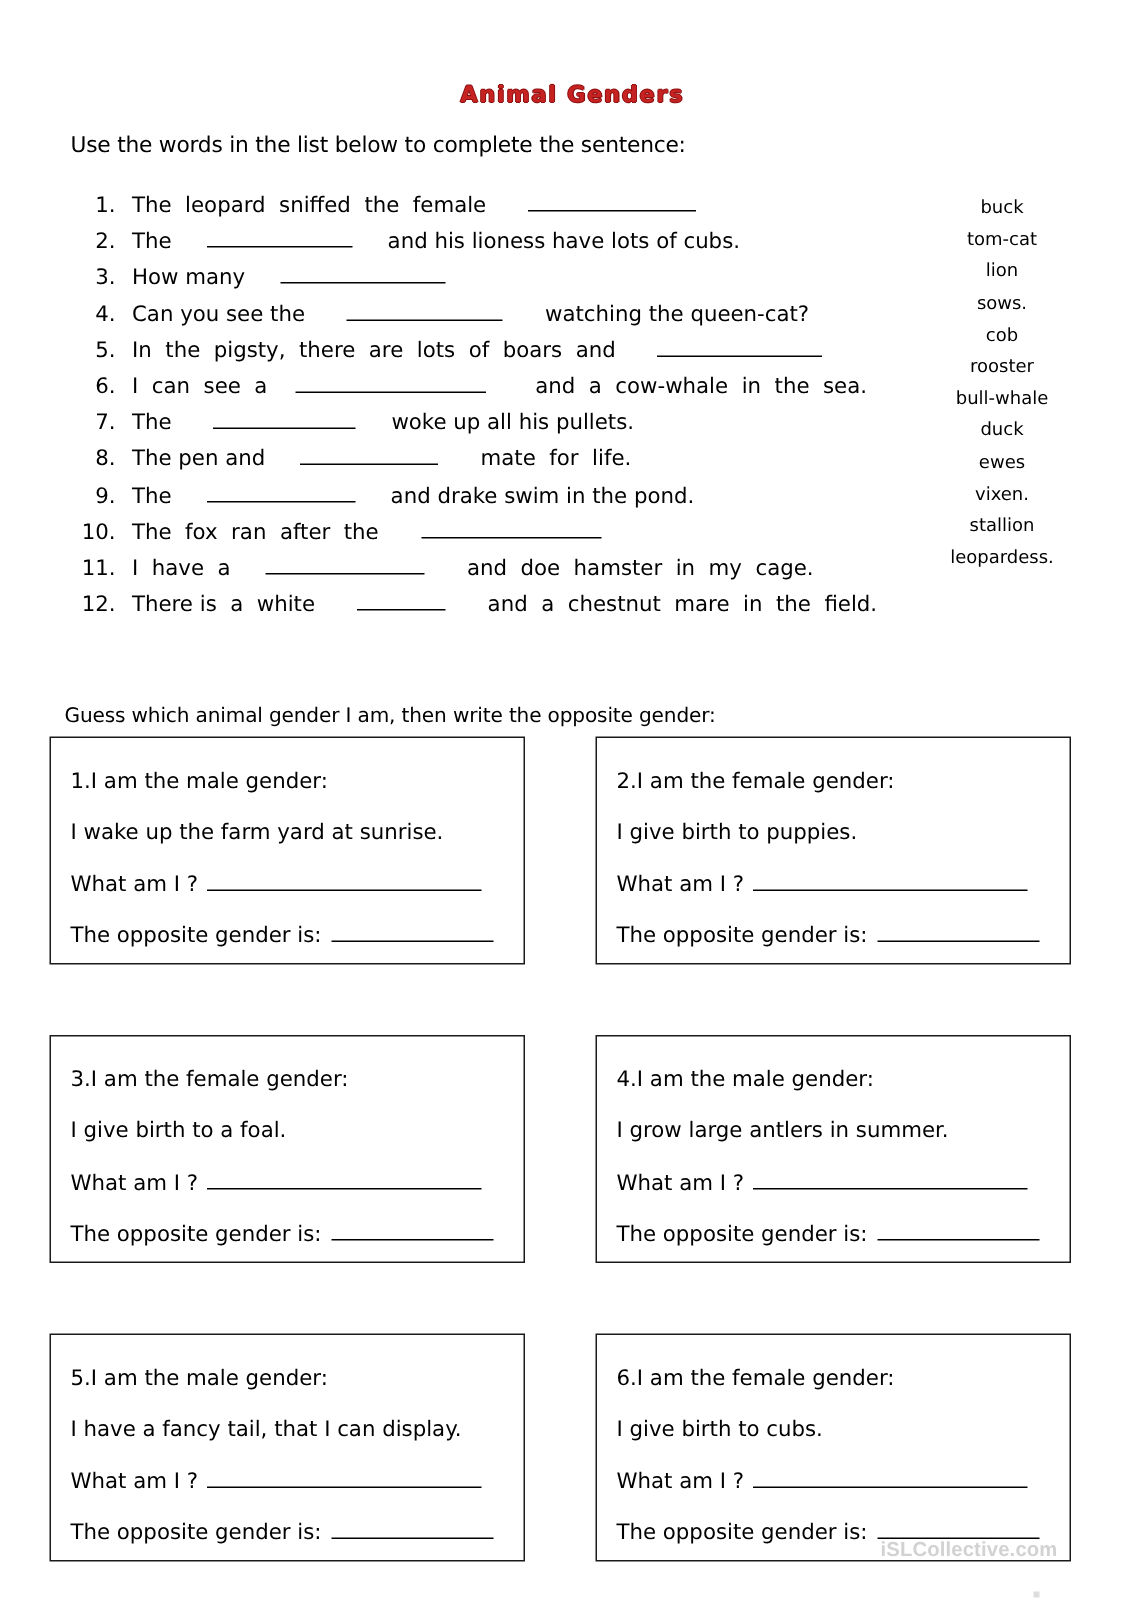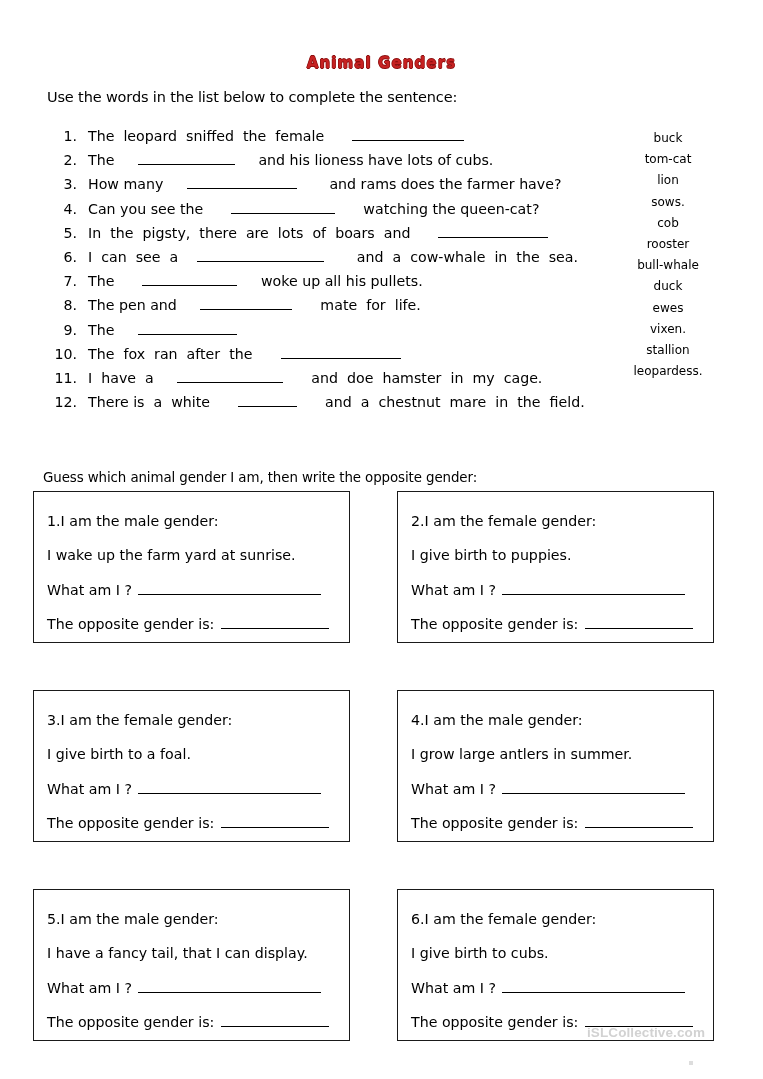--- a/index.html
+++ b/index.html
@@ -184,21 +184,20 @@
           <span class="seg">The </span>
           <span class="blank" style="width: 97px;"></span>
           <span class="seg"> and his lioness have lots of cubs.</span>
         </span>
       </div>
       <div class="sentence-row">
         <span class="sentence-num">3.</span>
         <span class="sentence-body">
           <span class="seg">How many </span>
           <span class="blank" style="width: 110px;"></span>
-          <span class="seg">   and rams does the farmer have?</span>
         </span>
       </div>
       <div class="sentence-row">
         <span class="sentence-num">4.</span>
         <span class="sentence-body">
           <span class="seg">Can you see the  </span>
           <span class="blank" style="width: 104px;"></span>
           <span class="seg">  watching the queen-cat?</span>
         </span>
       </div>
@@ -232,20 +231,21 @@
           <span class="seg">The pen and </span>
           <span class="blank" style="width: 92px;"></span>
           <span class="seg">  mate  for  life.</span>
         </span>
       </div>
       <div class="sentence-row">
         <span class="sentence-num">9.</span>
         <span class="sentence-body">
           <span class="seg">The </span>
           <span class="blank" style="width: 99px;"></span>
+          <span class="seg"> and drake swim in the pond.</span>
         </span>
       </div>
       <div class="sentence-row">
         <span class="sentence-num">10.</span>
         <span class="sentence-body">
           <span class="seg">The  fox  ran  after  the  </span>
           <span class="blank" style="width: 120px;"></span>
           <span class="seg"></span>
         </span>
       </div>

